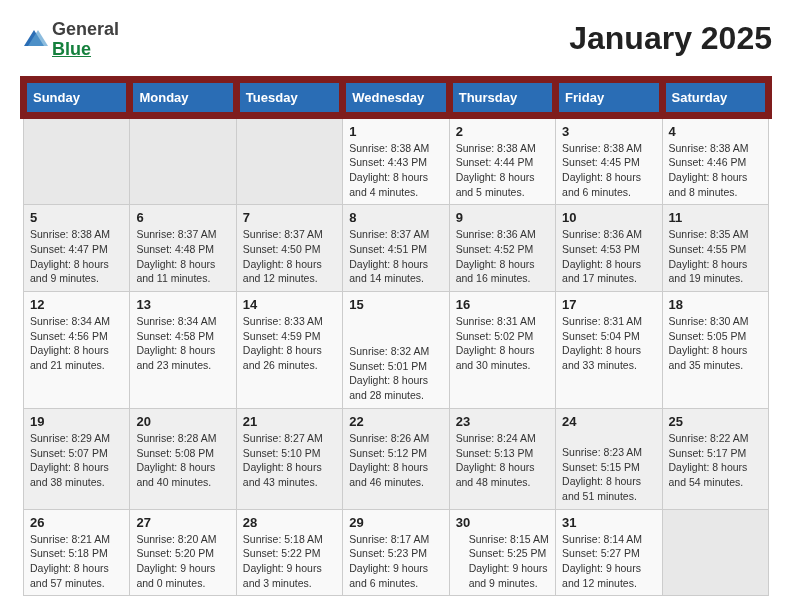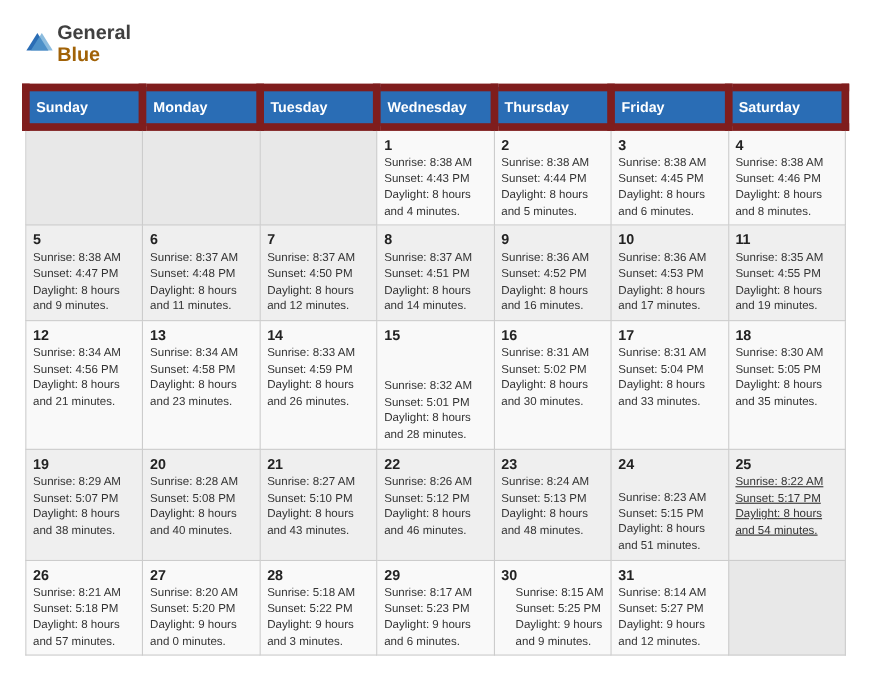--- a/index.html
+++ b/index.html
@@ -20,21 +20,21 @@
       display: flex;
       align-items: center;
       gap: 4px;
     }
     .logo-text {
       font-size: 18px;
       font-weight: bold;
       line-height: 1.1;
     }
     .logo-general { color: #404040; }
-    .logo-blue { color: #a16207; }
+    .logo-blue { color: #15803d; text-decoration: underline; }
     .logo-icon {
       width: 28px;
       height: 28px;
     }
     .title-block {
       text-align: right;
     }
     .cal-title {
       font-size: 32px;
       font-weight: bold;
@@ -96,20 +96,21 @@
     <svg class="logo-icon" viewBox="0 0 28 28">
       <polygon points="14,4 24,20 4,20" fill="#2a6db5"></polygon>
       <polygon points="18,4 28,20 8,20" fill="#5ba0d0" opacity="0.7"></polygon>
     </svg>
     <div class="logo-text">
       <span class="logo-general">General</span><br>
       <span class="logo-blue">Blue</span>
     </div>
   </div>
   <div class="title-block">
+    <div class="cal-title">January 2025</div>
   </div>
 </div>
 
 <table>
   <thead>
     <tr>
     <th>Sunday</th>
         <th>Monday</th>
         <th>Tuesday</th>
         <th>Wednesday</th>
@@ -292,21 +293,21 @@
         </td>
         <td>
           <span class="day-num">24</span>
           <div class="day-info" style="white-space: pre-line; margin-top: 16px;">Sunrise: 8:23 AM
 Sunset: 5:15 PM
 Daylight: 8 hours
 and 51 minutes.</div>
         </td>
         <td>
           <span class="day-num">25</span>
-          <div class="day-info" style="white-space: pre-line; text-decoration: underline;">Sunrise: 8:22 AM
+          <div class="day-info" style="white-space: pre-line;">Sunrise: 8:22 AM
 Sunset: 5:17 PM
 Daylight: 8 hours
 and 54 minutes.</div>
         </td>
       </tr>
       <tr>
         <td>
           <span class="day-num">26</span>
           <div class="day-info" style="white-space: pre-line;">Sunrise: 8:21 AM
 Sunset: 5:18 PM

